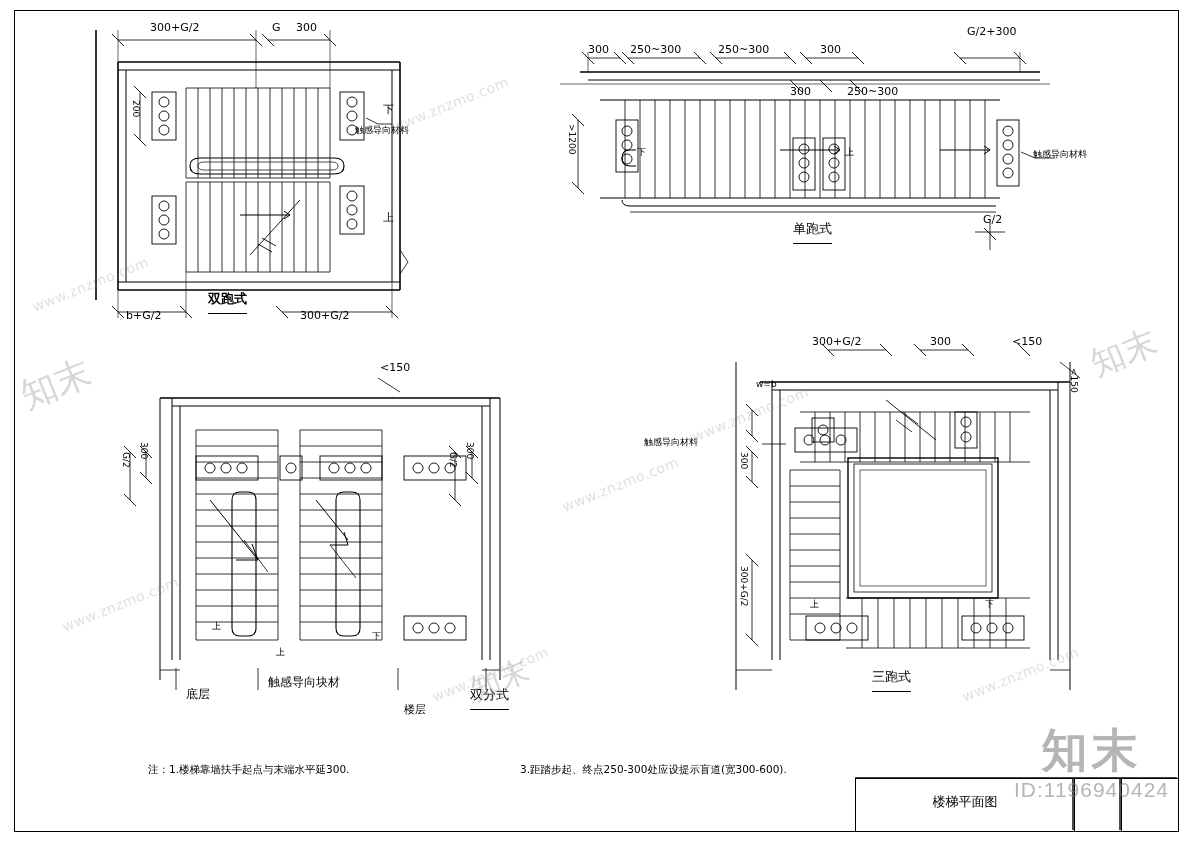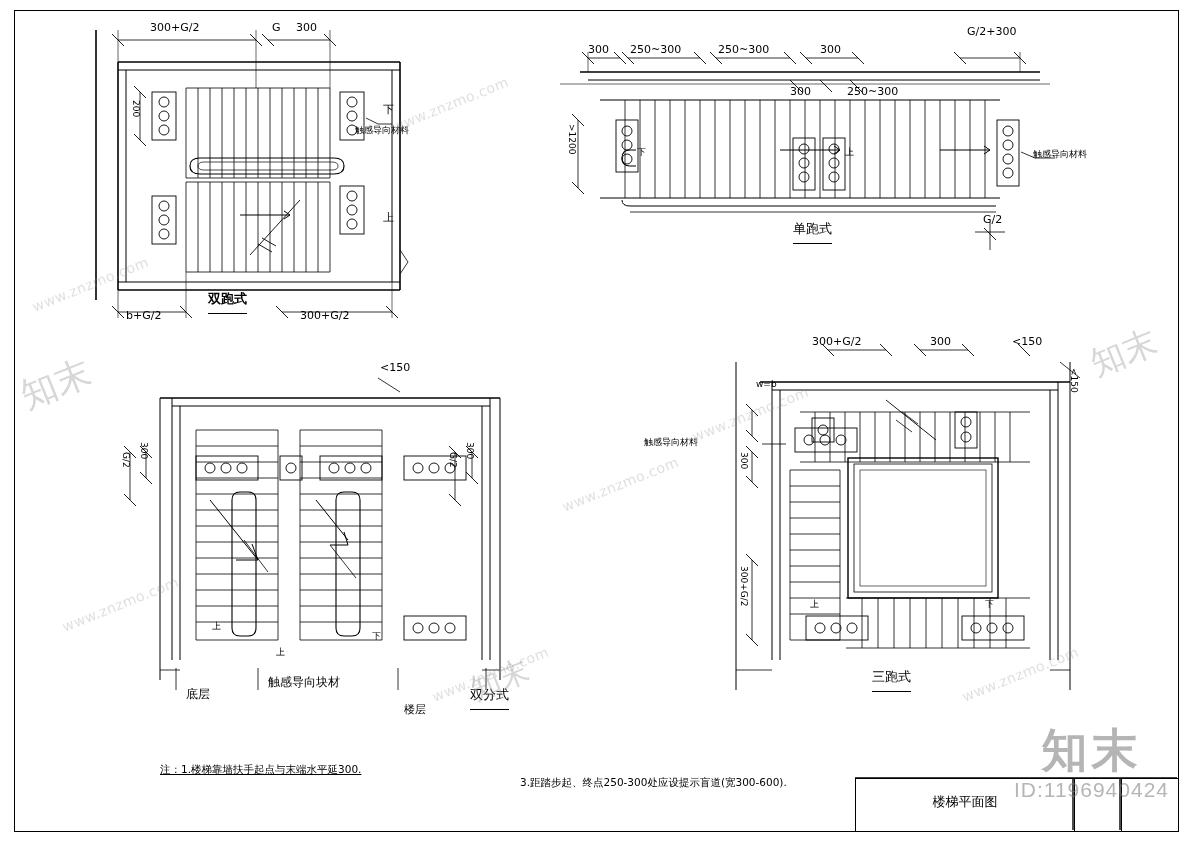--- a/index.html
+++ b/index.html
@@ -492,24 +492,24 @@
   <div class="lbl cn" style="left:1012px;top:336px;">&lt;150</div>
   <div class="lbl cn vert xs" style="left:1068px;top:368px;">&lt;150</div>
   <div class="lbl cn xs" style="left:756px;top:380px;">w=b</div>
   <div class="lbl cn vert xs" style="left:738px;top:452px;">300</div>
   <div class="lbl cn vert xs" style="left:738px;top:566px;">300+G/2</div>
   <div class="lbl cn xs" style="left:644px;top:438px;">触感导向材料</div>
   <div class="lbl cn xs" style="left:810px;top:600px;">上</div>
   <div class="lbl cn xs" style="left:985px;top:600px;">下</div>
   <div class="lbl cn title-cn ul" style="left:872px;top:670px;">三跑式</div>
 
-  <div class="notes" style="left:160px;top:762px;text-decoration:underline;">
+  <div class="notes" style="left:148px;top:762px;">
     <div><span>注：</span><span>1.楼梯靠墙扶手起点与末端水平延300.</span></div>
   </div>
-  <div class="notes" style="left:520px;top:762px;margin-top:13px;">
+  <div class="notes" style="left:520px;top:762px;">
     <div><span>3.距踏步起、终点250-300处应设提示盲道(宽300-600).</span></div>
   </div>
 
   <div class="tb">
     <div class="c1"></div>
     <div class="c2"></div>
     <div class="lab">楼梯平面图</div>
   </div>
 
   <div class="wm" style="left:30px;top:300px;transform:rotate(-22deg);">www.znzmo.com</div>

